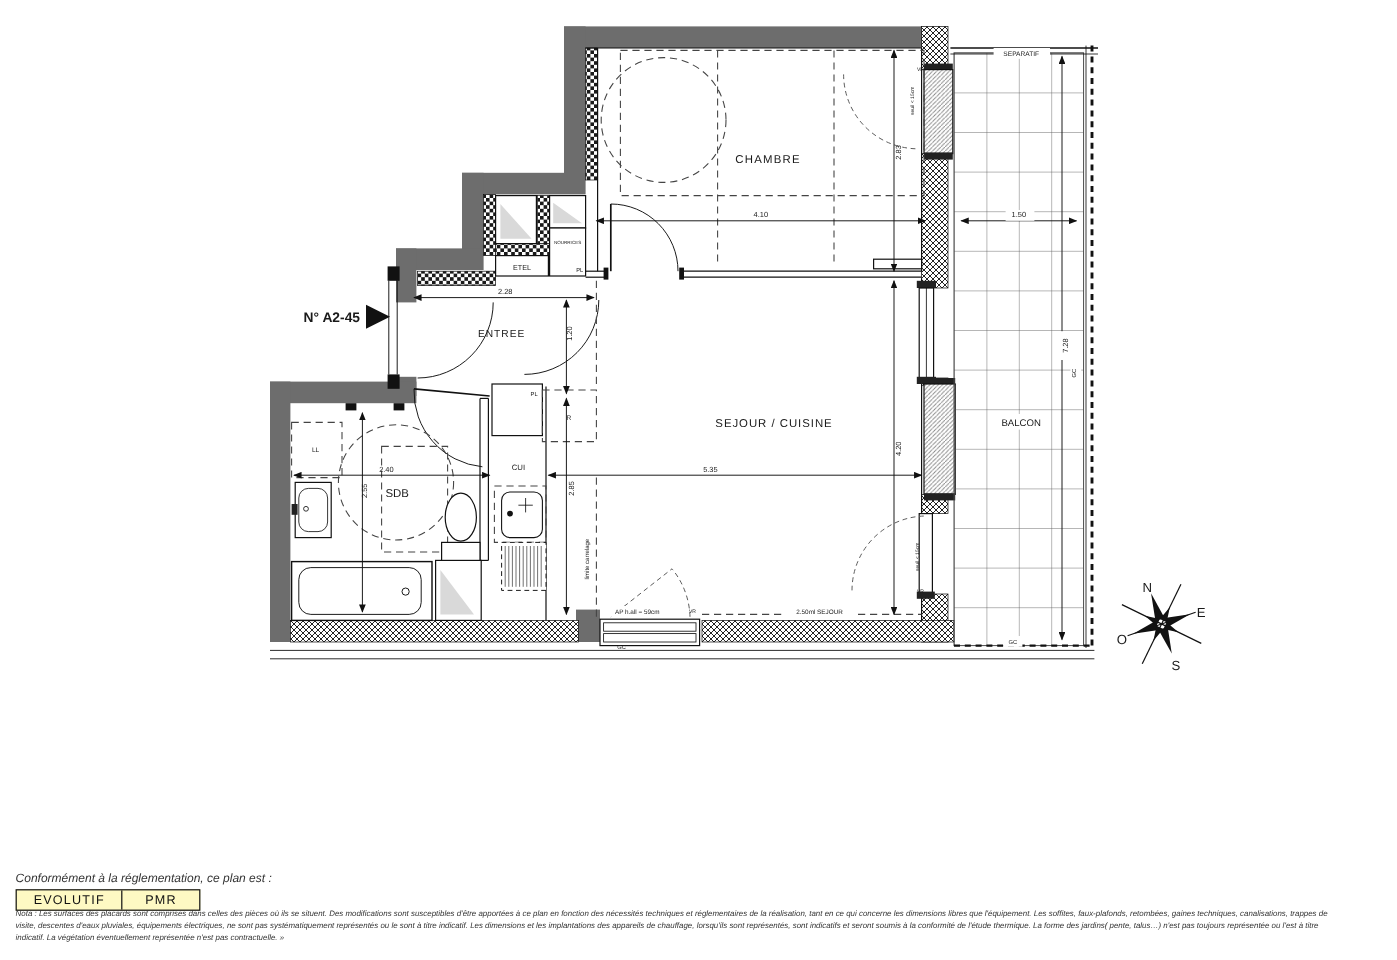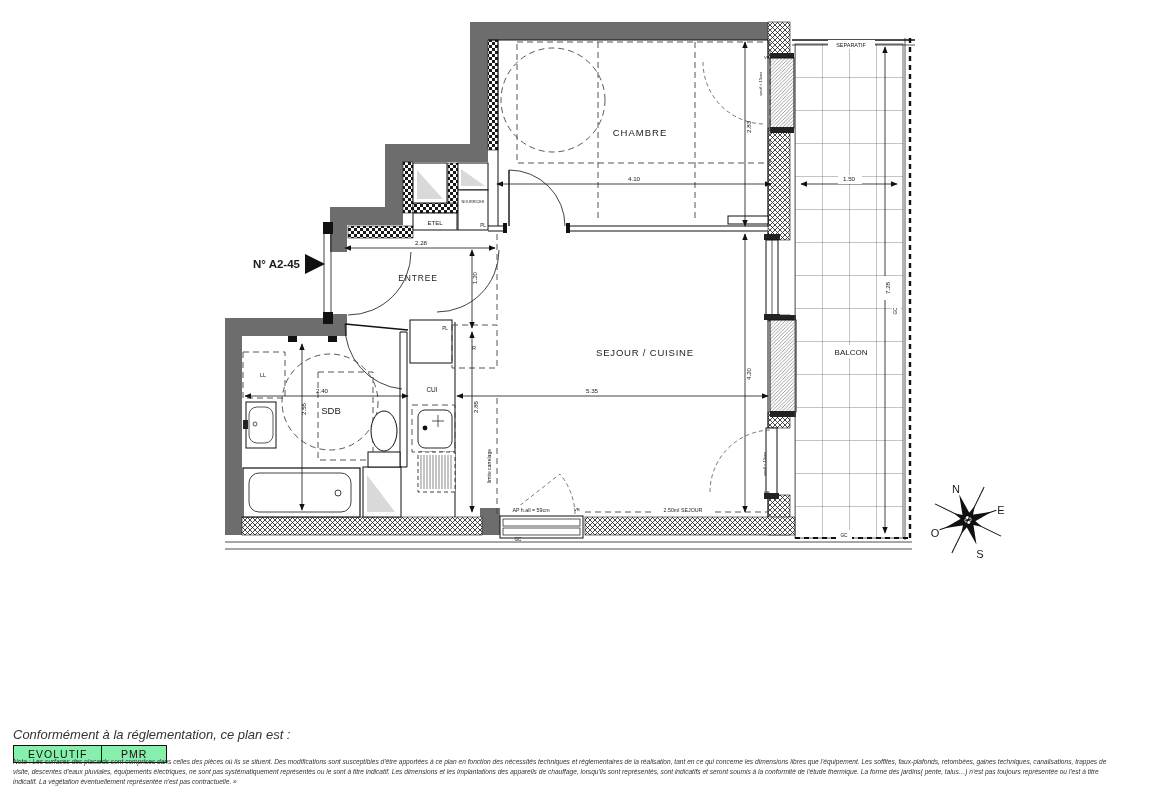--- a/index.html
+++ b/index.html
@@ -1,22 +1,22 @@
 <!DOCTYPE html>
 <html><head>
 <meta charset="utf-8">
 <style>
   html,body{margin:0;padding:0;background:#fff;}
   .stage{position:relative;width:1164px;height:800px;background:#fff;overflow:hidden;
          font-family:"Liberation Sans",sans-serif;}
   .stage svg{position:absolute;left:0;top:0;}
   svg text{font-family:"Liberation Sans",sans-serif;fill:#1a1a1a;}
   .legend{position:absolute;left:13px;top:727px;color:#222;}
-  .legend-intro{font-style:italic;font-size:13px;margin-bottom:3px;color:#333;}
-  .legend-table{display:flex;border:1.6px solid #111;width:152px;height:16px;background:#86efac;}
+  .legend-intro{font-style:italic;font-size:10px;margin-bottom:3px;color:#333;}
+  .legend-table{display:flex;border:1.6px solid #111;width:152px;height:16px;background:#fef9c3;}
   .legend-cell{display:flex;align-items:center;justify-content:center;font-size:10.5px;
                letter-spacing:1px;color:#111;}
   .cell-evolutif{width:88px;border-right:1.6px solid #111;}
   .cell-pmr{width:64px;text-align:center;}
   .nota{position:absolute;left:13px;top:757px;width:1145px;color:#333;
         font-style:italic;font-size:6.6px;line-height:10px;white-space:nowrap;overflow:hidden;}
 </style>
 </head>
 <body>
 

